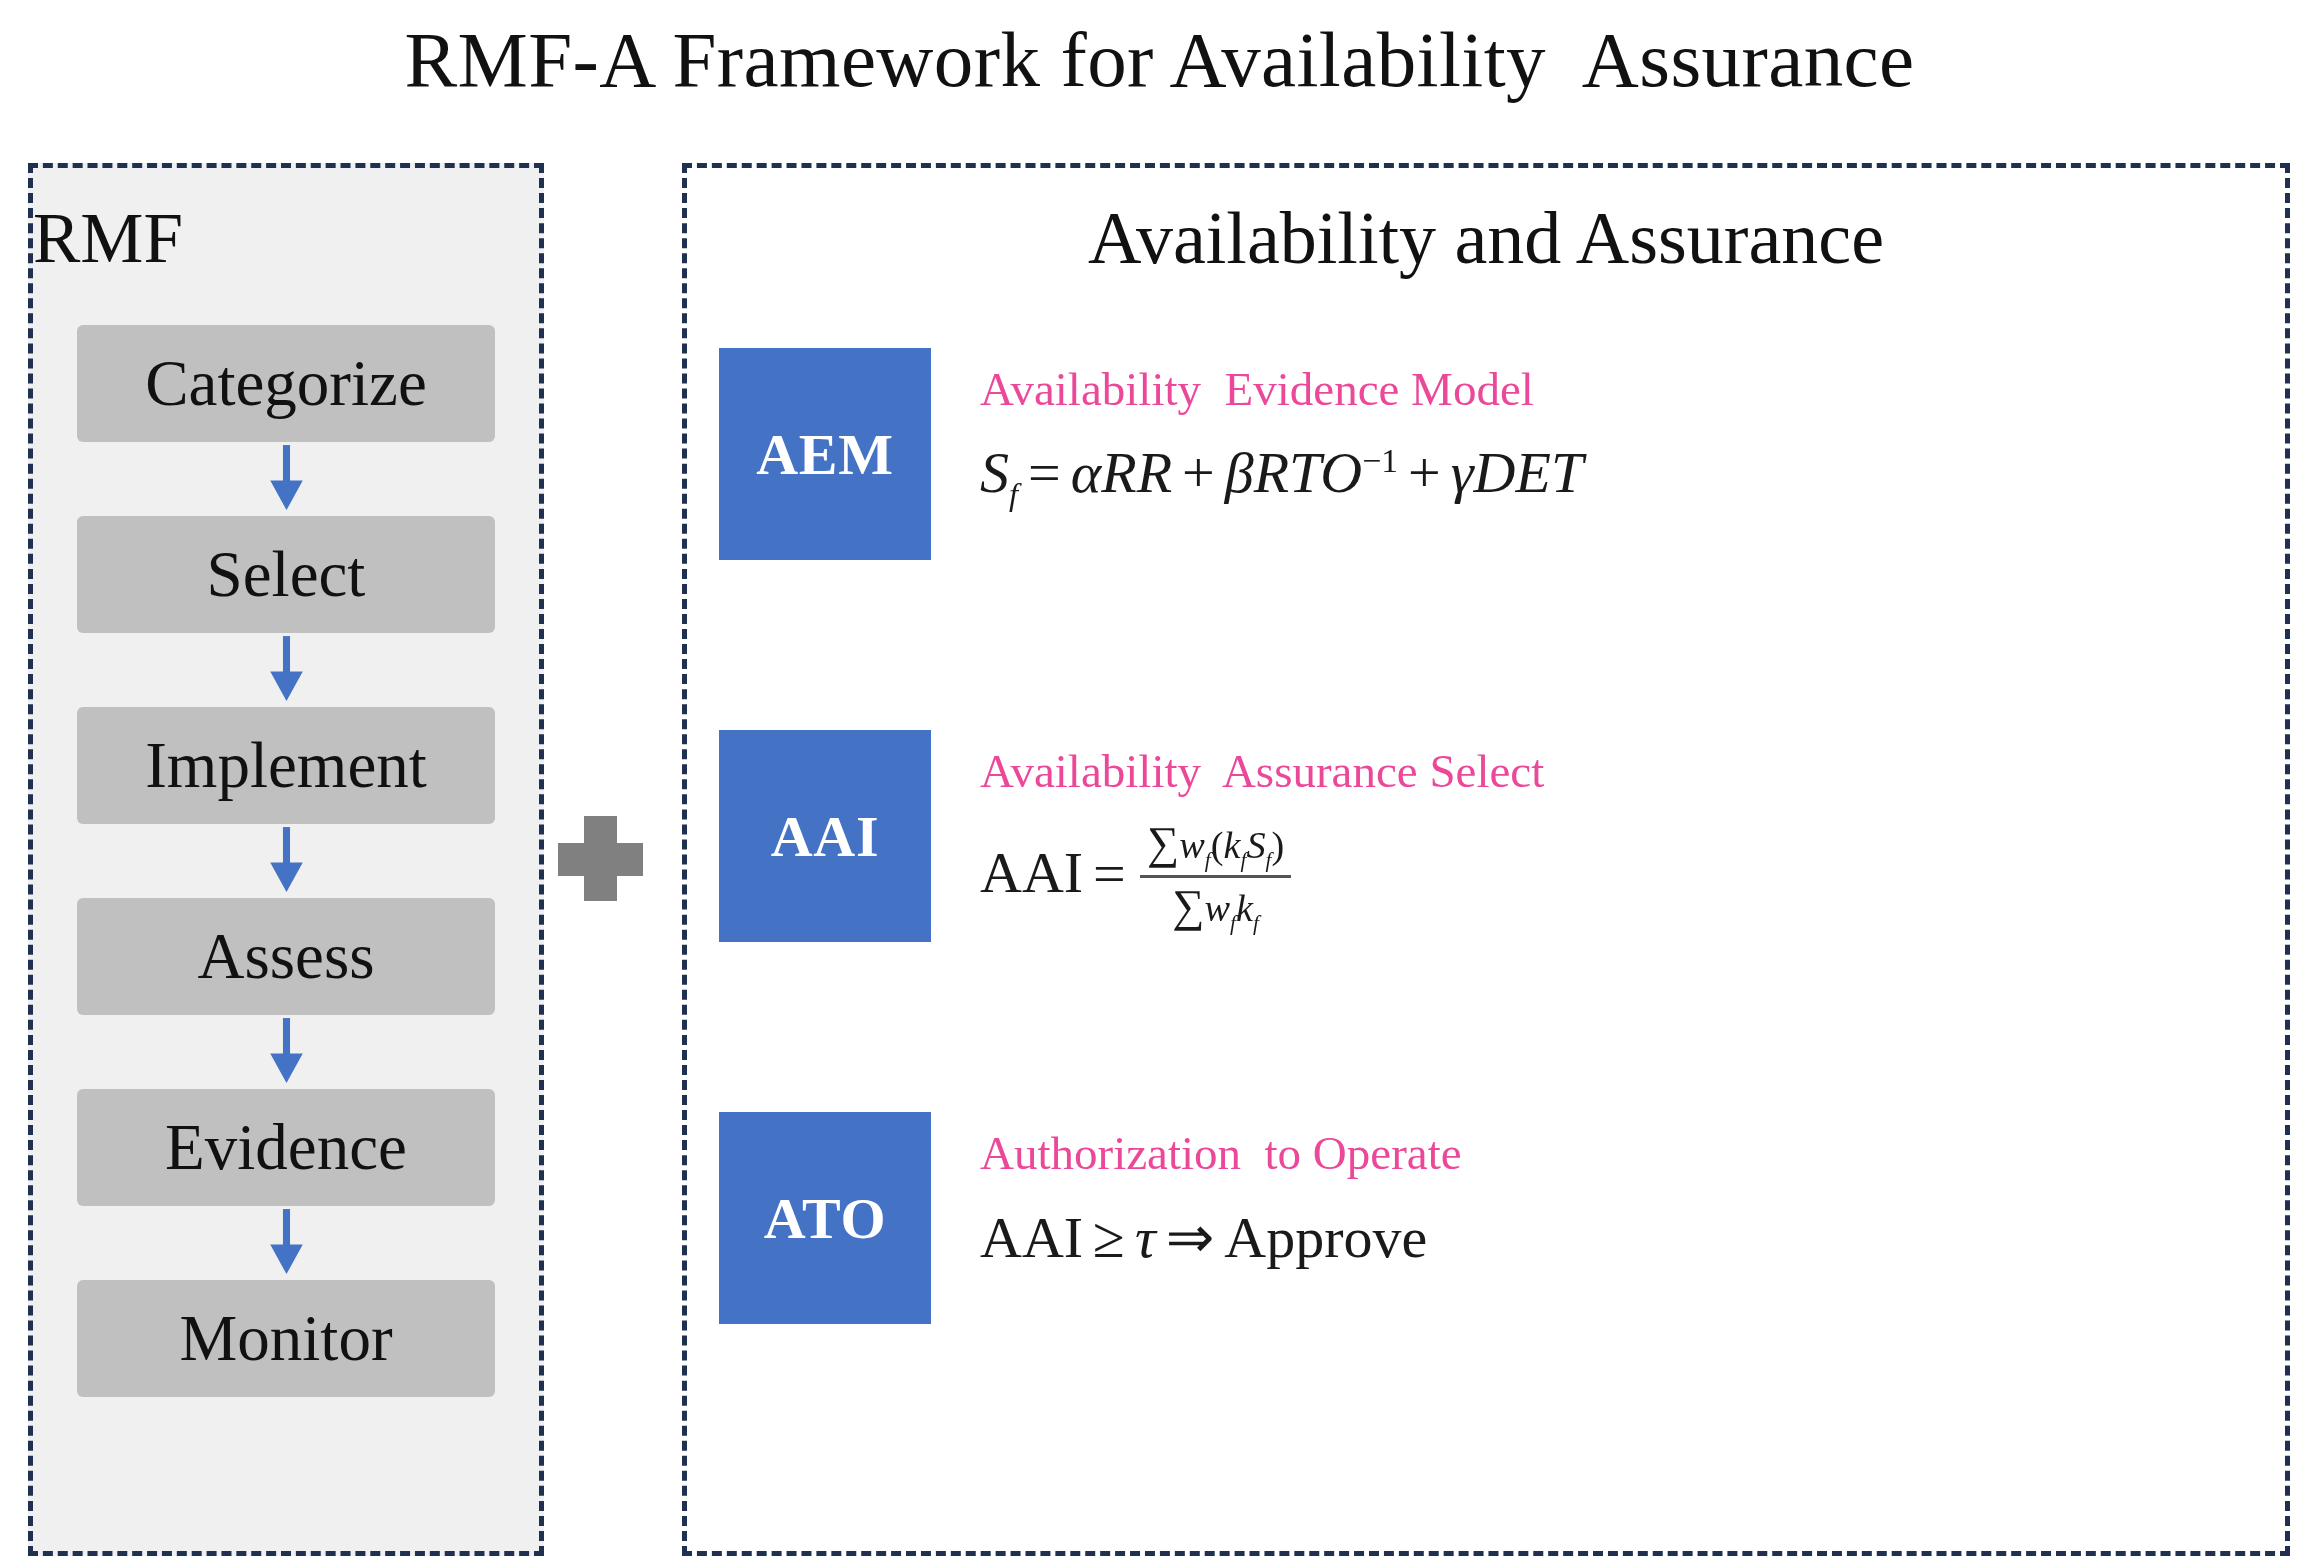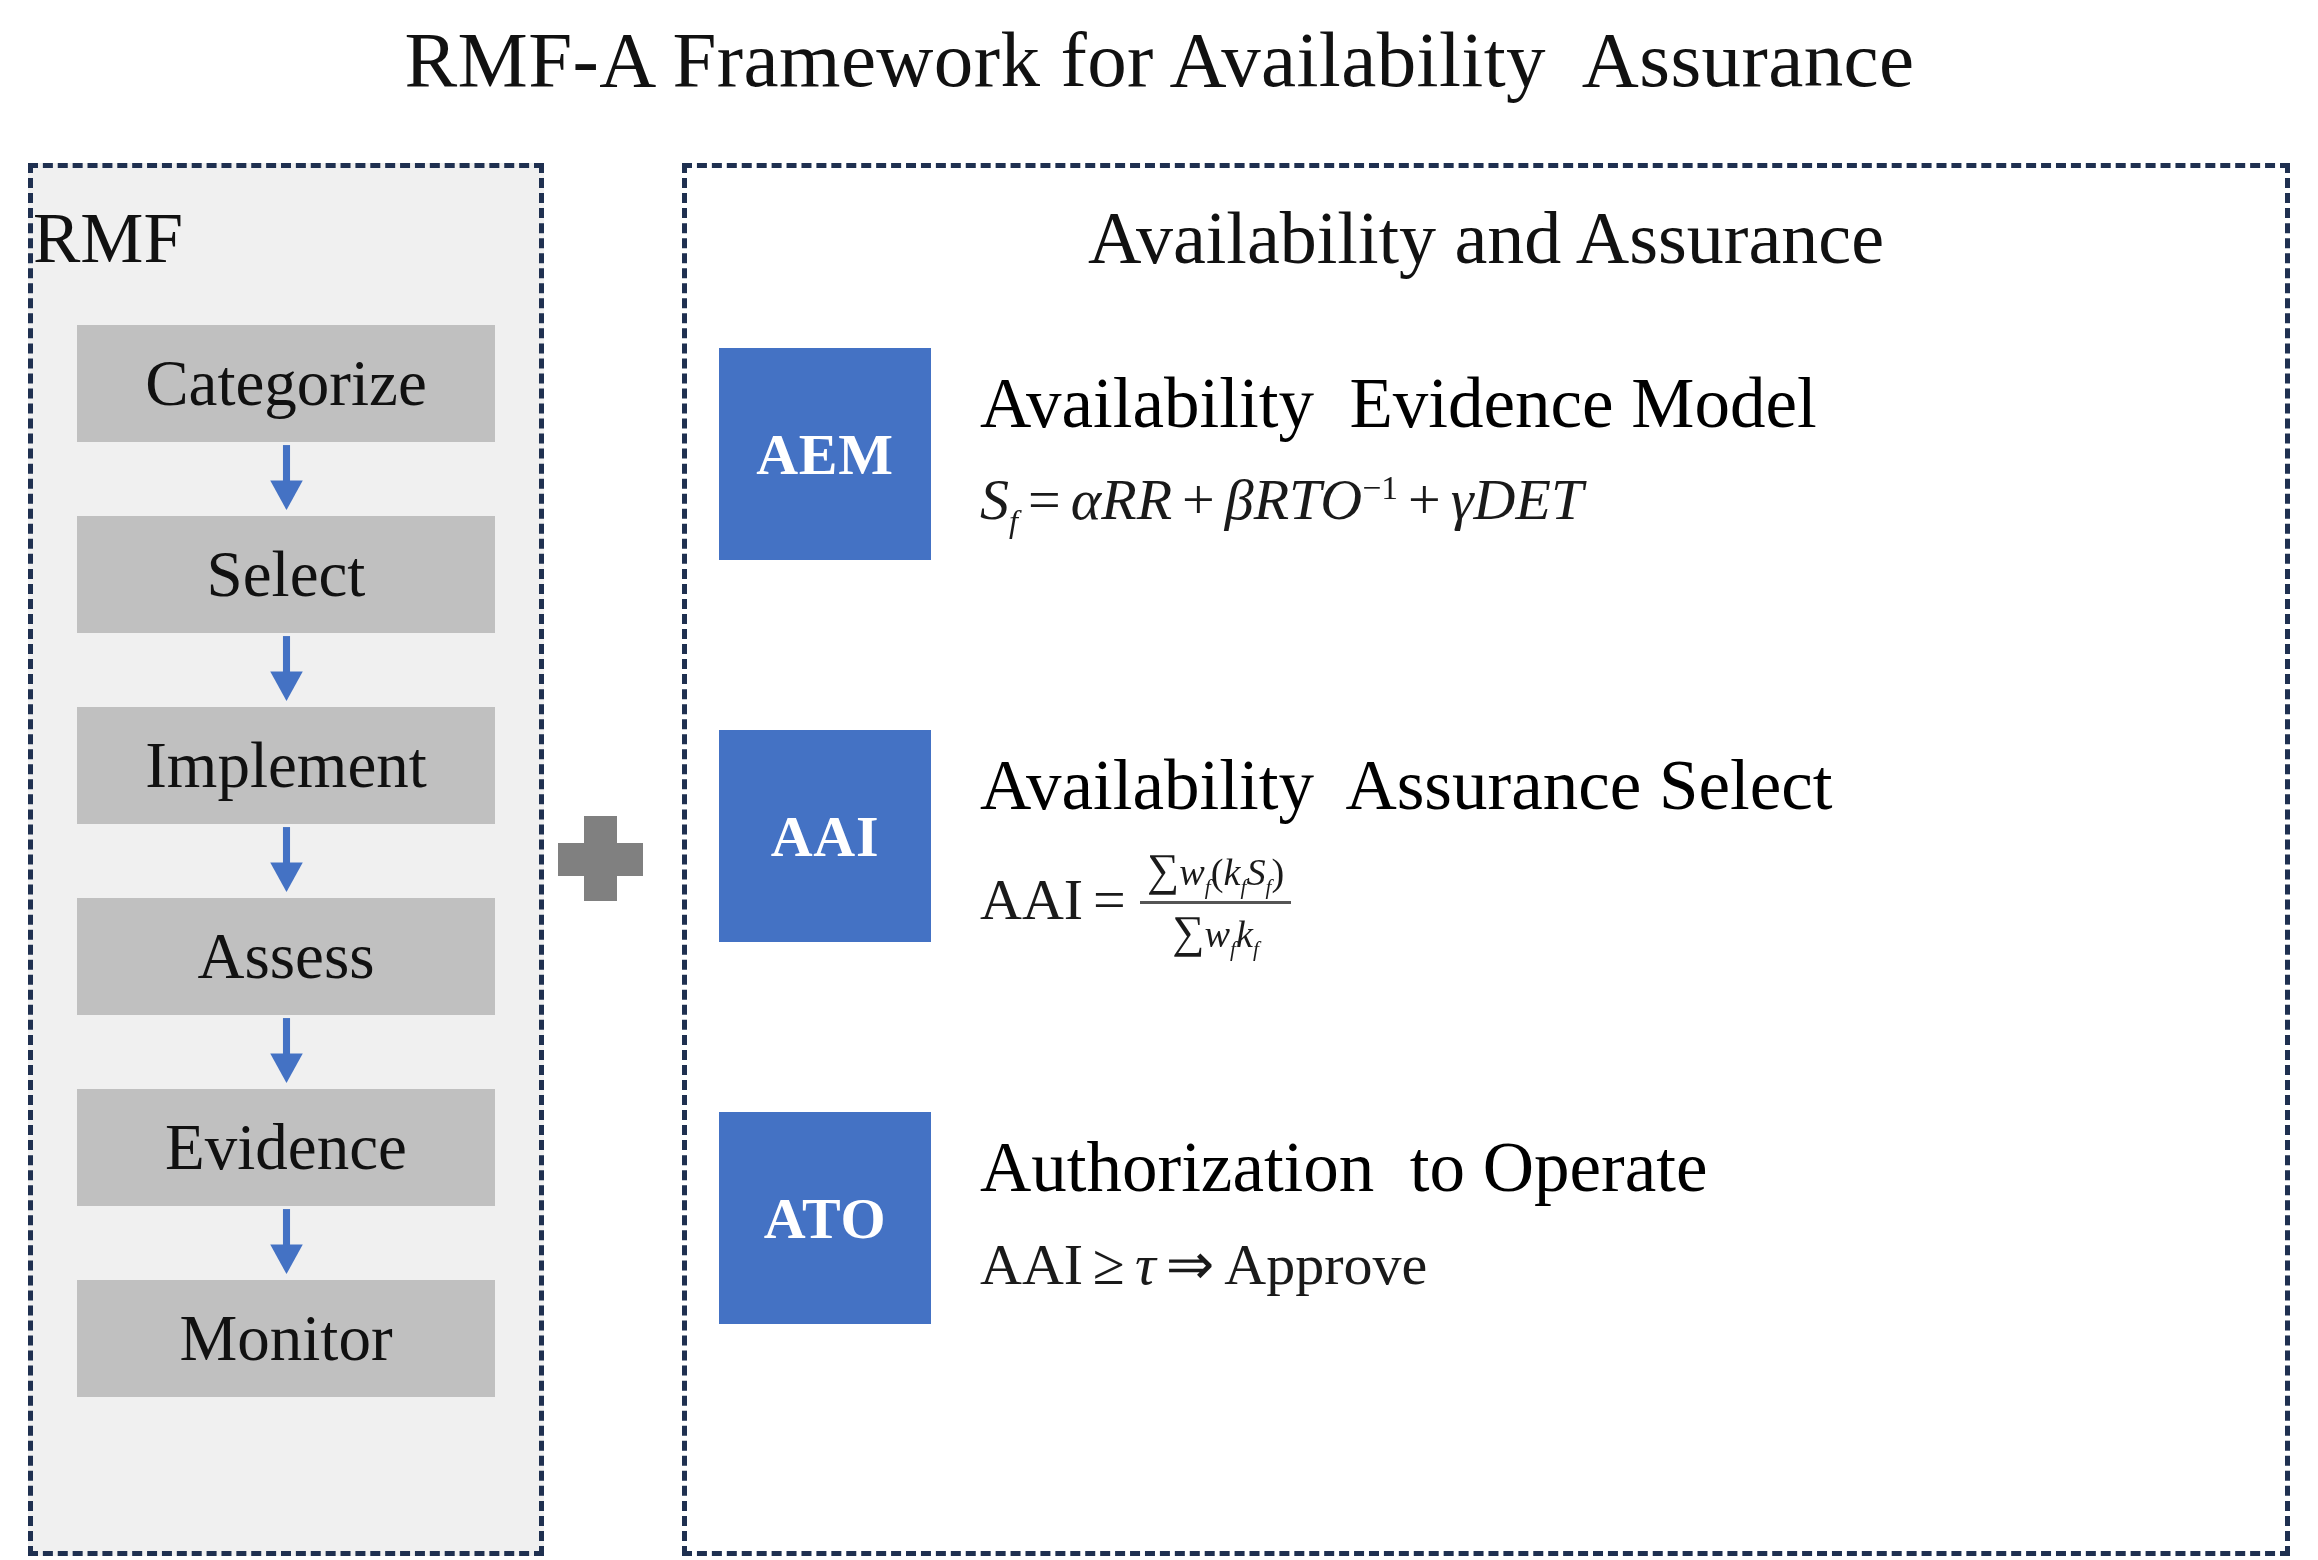--- a/index.html
+++ b/index.html
@@ -45,20 +45,21 @@
   .rmf-step{
     position:relative;
     width:100%;
     height:117px;
     background:#c0c0c0;
     display:flex;
     align-items:center;
     justify-content:center;
     font-size:65px;
     color:#111111;
+    border-radius:6px;
   }
   .rmf-arrow{
     position:relative;
     height:74px;
     display:flex;
     align-items:center;
     justify-content:center;
   }
   .rmf-arrow svg{display:block;}
 
@@ -110,22 +111,22 @@
     font-size:58px;font-weight:bold;
     letter-spacing:0.7px;
     flex:0 0 auto;
   }
   .module-body{
     flex:1 1 auto;
     padding-left:49px;
     padding-top:15.6px;
   }
   .module-caption{
-    font-size:71px;
-    color:#000000;
+    font-size:47px;
+    color:#ec4899;
     line-height:1.1;
     white-space:pre;
   }
   .module-formula{
     margin-top:24px;
     font-size:58px;
     color:#1a1a1a;
     font-style:normal;
     white-space:nowrap;
   }

